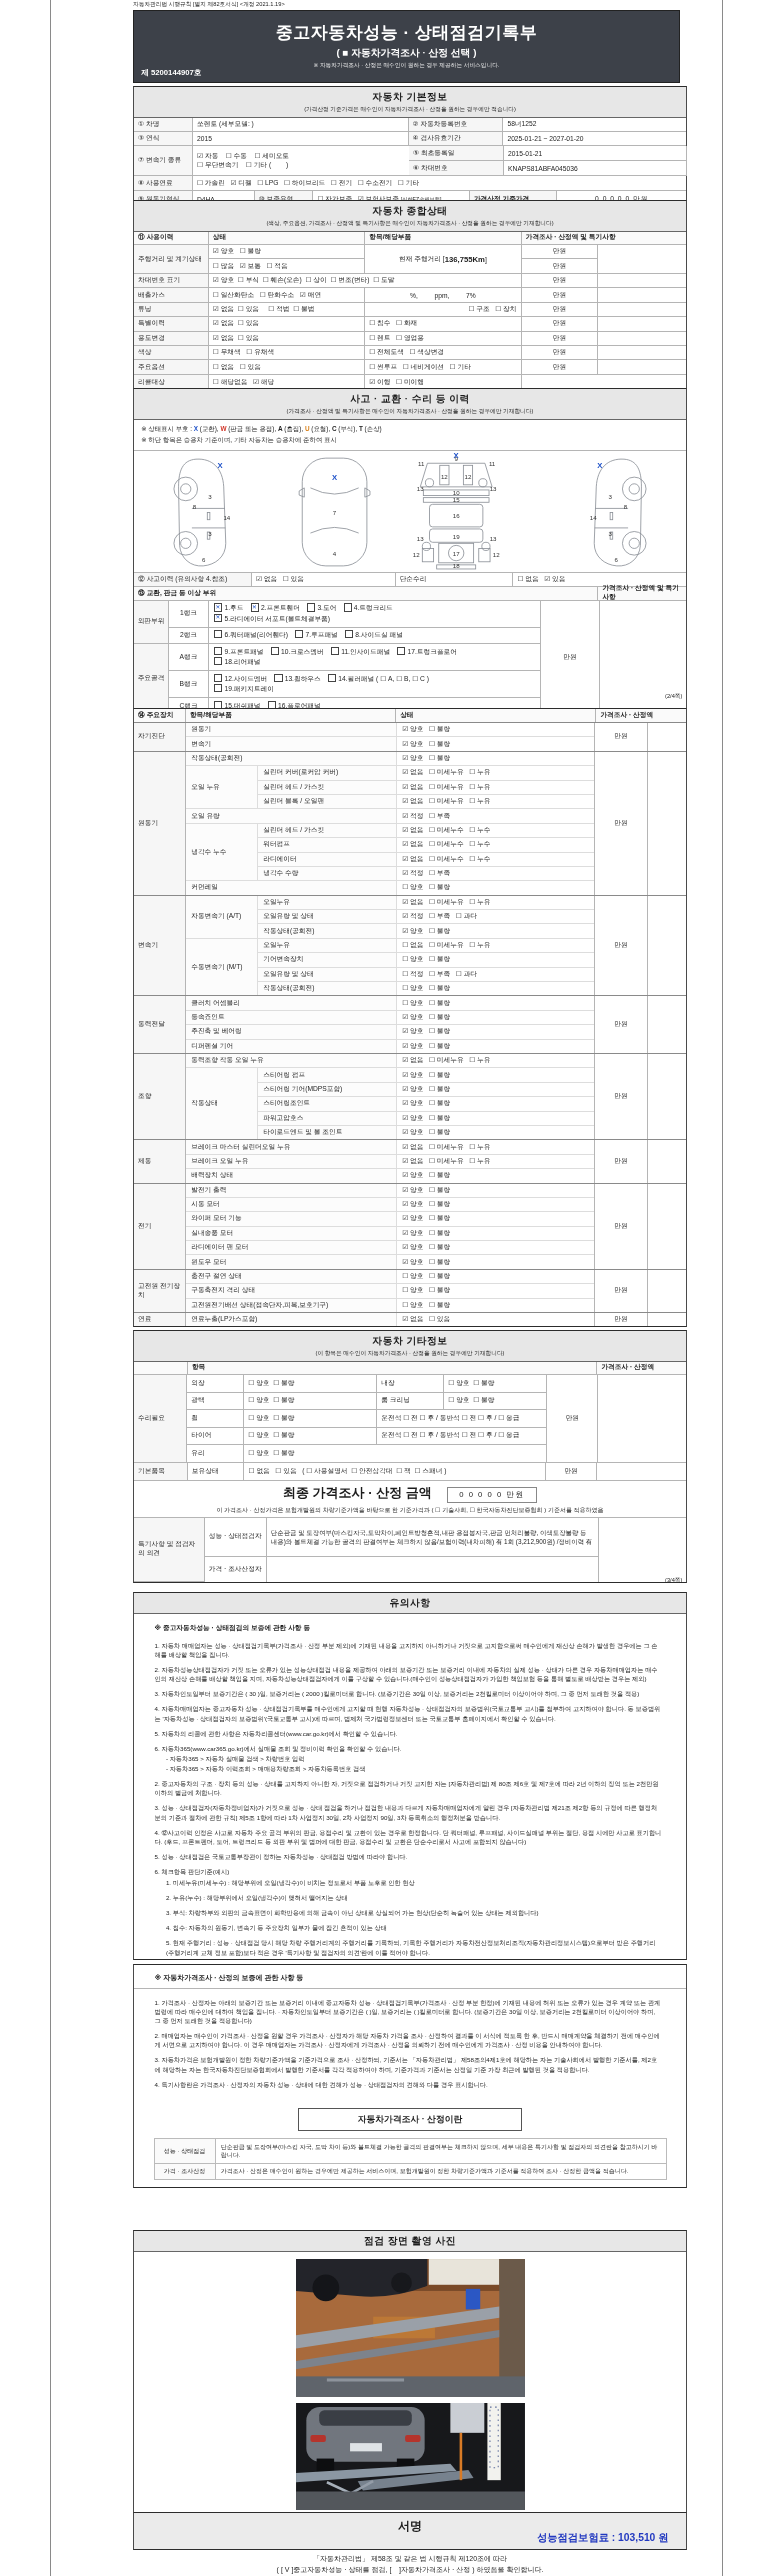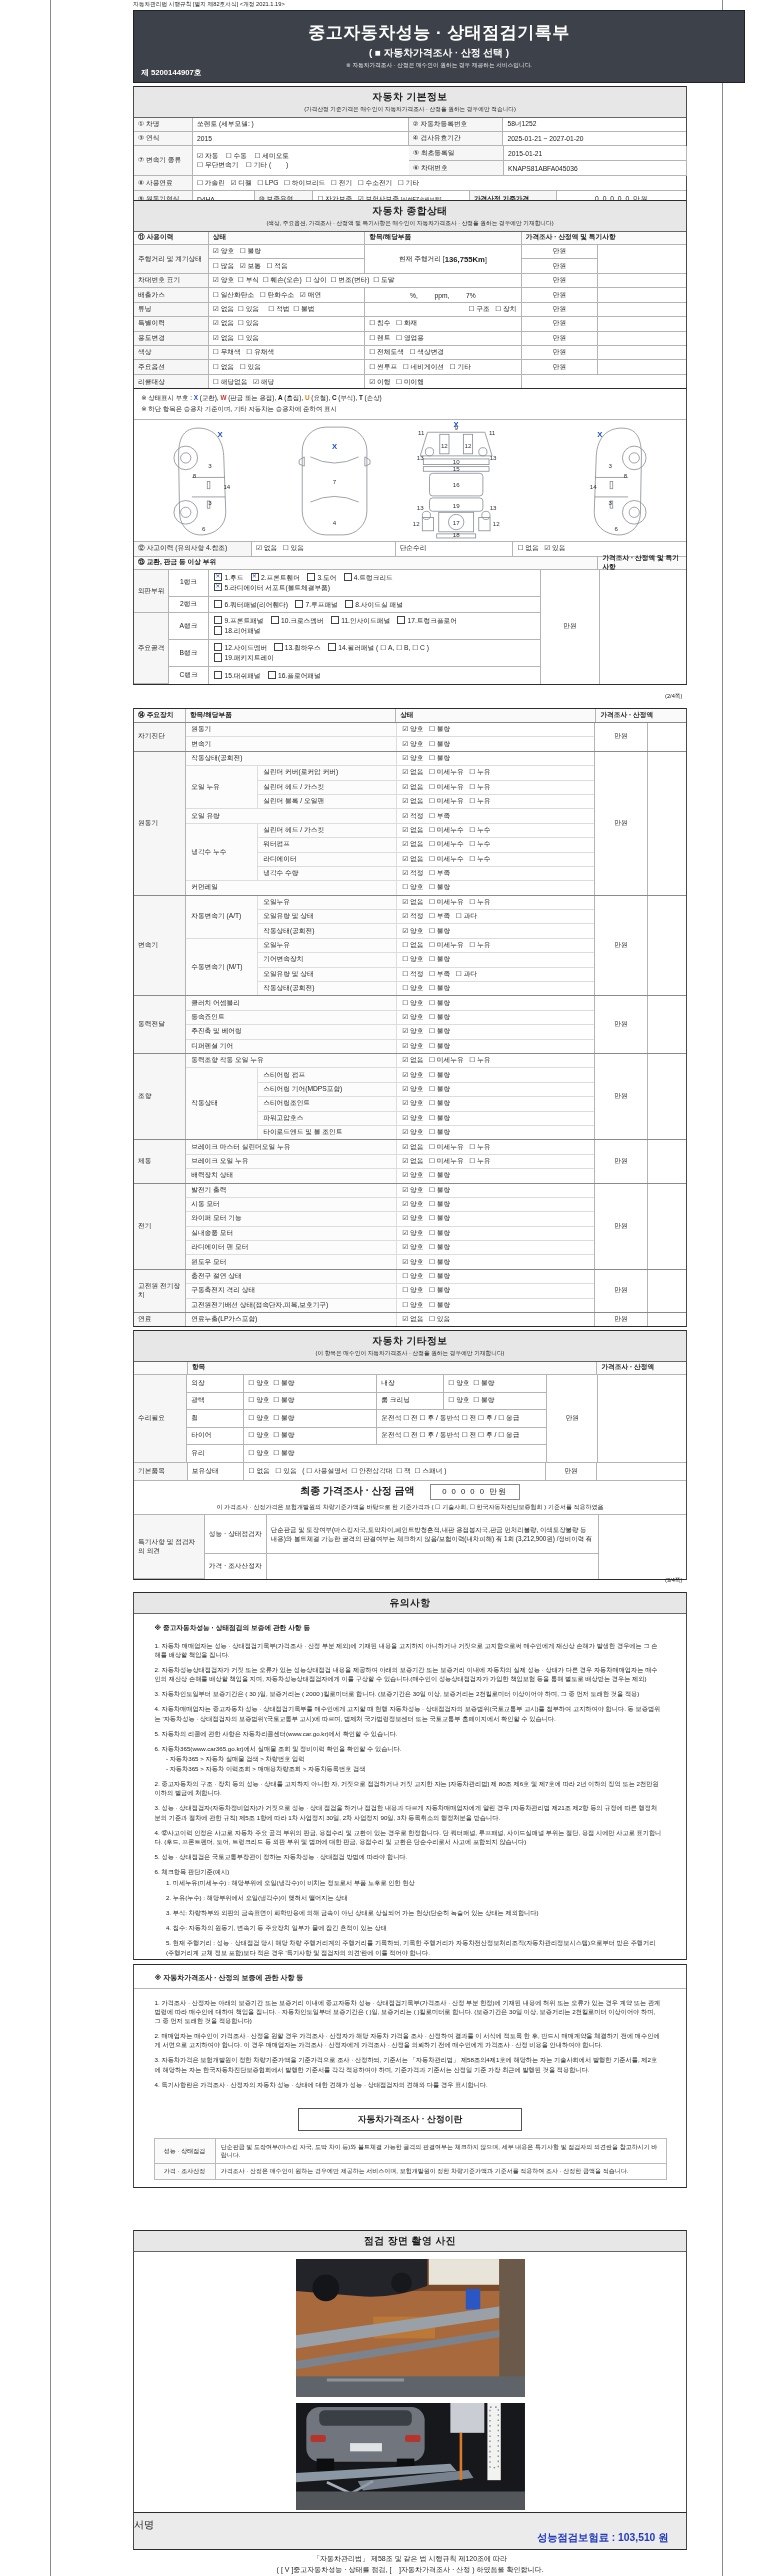--- a/index.html
+++ b/index.html
@@ -5,21 +5,21 @@
   html,body{margin:0;padding:0;background:#fff;font-family:"Liberation Sans","DejaVu Sans",sans-serif;color:#1c1c1c;}
   .page{position:relative;width:773px;height:2576px;background:#fff;overflow:hidden;}
   .vline{position:absolute;top:0;width:0.5px;height:2576px;background:#8a8a8a;}
   .law{position:absolute;left:133px;top:1px;font-size:5.7px;color:#222;}
   .sec{position:absolute;left:133px;width:554px;background:#fff;border:0.5px solid #4a4a4a;border-top:1.5px solid #2c2c2c;border-bottom:1.5px solid #2c2c2c;box-sizing:border-box;font-size:6.7px;}
   .band{background:#e7e7e7;border-bottom:0.5px solid #666;text-align:center;padding:4.1px 0 3.1px;}
   .band h2{margin:0;font-size:9.8px;font-weight:bold;letter-spacing:0.5px;}
   .band .bn{font-size:5.7px;color:#222;margin-top:1.5px;}
   .ck{white-space:pre-wrap;}
   
-  .hdr{position:absolute;left:133px;top:10.3px;width:612px;height:73px;background:#3d4149;color:#fff;box-sizing:border-box;border:0.5px solid #222;}
+  .hdr{position:absolute;left:133px;top:10.3px;width:547px;height:73px;background:#3d4149;color:#fff;box-sizing:border-box;border:0.5px solid #222;}
   .hdr .t{ text-align:center;font-size:17px;font-weight:bold;margin-top:9.3px;letter-spacing:0.5px;}
   .hdr .st{text-align:center;font-size:9.8px;font-weight:bold;margin-top:3.1px;}
   .hdr .sn{text-align:center;font-size:5.7px;margin-top:2.1px;color:#eee;}
   .hdr .no{position:absolute;left:7.2px;bottom:4.1px;font-size:7.7px;font-weight:bold;}
   
   .cell{border-right:0.5px solid #b5b5b5;border-bottom:0.5px solid #b5b5b5;padding:1.5px 4.1px;box-sizing:border-box;display:flex;align-items:center;}
   .lb{background:#f6f6f6;}
   .noR{border-right:none;}
   
   .brow{display:flex;}
@@ -203,20 +203,24 @@
     <div class="crw" style="height:14.4px">
       <div class="cell lb w1" style="border-bottom:none">리콜대상</div>
       <div class="cell ck w2" style="border-bottom:none">☐ 해당없음   ☑ 해당</div>
       <div class="cell ck w3" style="border-bottom:none">☑ 이행   ☐ 미이행</div>
       <div class="cell w4" style="border-bottom:none;border-right:none"></div>
       <div class="cell noR w5" style="border-bottom:none"></div>
     </div>
   </div>
 
   <div class="sec" style="top:388px">
+    <div class="band">
+      <h2>사고 · 교환 · 수리 등 이력</h2>
+      <div class="bn">(가격조사 · 산정액 및 특기사항은 매수인이 자동차가격조사 · 산정을 원하는 경우에만 기재합니다)</div>
+    </div>
     <div style="padding:4.1px 7.2px;border-bottom:0.5px solid #b5b5b5;font-size:6.4px;line-height:1.7" class="legend">
       <span>※ 상태표시 부호 : </span><span class="lx">X</span><span> (교환), </span><span class="lw">W</span><span> (판금 또는 용접), </span><span class="lk">A</span><span> (흠집), </span><span class="lu">U</span><span> (요철), </span><span class="lk">C</span><span> (부식), </span><span class="lk">T</span><span> (손상)</span>
       <br><span>※ 하단 항목은 승용차 기준이며, 기타 자동차는 승용차에 준하여 표시</span>
     </div>
 
     <div style="border-bottom:0.5px solid #b5b5b5;display:flex;justify-content:center;padding:2.1px 0">
       <svg width="536" height="117" viewBox="0 0 1040 228" style="font-size:13px">
         <g stroke="#8a8f96" fill="none" stroke-width="1.6">
 
           <g transform="translate(55,8)">
@@ -687,21 +691,21 @@
       <div class="cell noR" style="width:89px;height:88px"></div>
     </div>
     <div class="crw" style="height:17.5px">
       <div class="cell lb" style="width:54px">기본품목</div>
       <div class="cell" style="width:57px">보유상태</div>
       <div class="cell ck" style="width:303px">☐ 없음   ☐ 있음   ( ☐ 사용설명서  ☐ 안전삼각대  ☐ 잭  ☐ 스패너 )</div>
       <div class="cell" style="width:52px;justify-content:center">만원</div>
       <div class="cell noR" style="width:89px"></div>
     </div>
     <div style="border-bottom:0.5px solid #b5b5b5;padding:3.6px 0 2.1px 0;text-align:center">
-      <span style="font-size:10px;font-weight:bold;margin-right:13.4px">최종 가격조사 · 산정 금액</span>
+      <span style="font-size:13px;font-weight:bold;margin-right:13.4px">최종 가격조사 · 산정 금액</span>
       <span style="display:inline-block;border:0.5px solid #888;padding:2.1px 11.3px;letter-spacing:1.5px;font-size:7.7px">0 0 0 0 0 만원</span>
       <div style="font-size:6px;margin-top:2.6px" class="ck">이 가격조사 · 산정가격은 보험개발원의 차량기준가액을 바탕으로 한 기준가격과 ( ☐ 기술사회, ☐ 한국자동차진단보증협회 ) 기준서를 적용하였음</div>
     </div>
     <div style="display:flex">
       <div class="cell lb" style="width:72px;height:64px">특기사항 및 점검자의 의견</div>
       <div style="flex:1;display:flex;flex-direction:column">
         <div style="display:flex;height:39px">
           <div class="cell" style="width:62px">성능 · 상태점검자</div>
           <div class="cell noR" style="width:331px;font-size:6.4px;line-height:1.45">단순판금 및 도장여부(마스킹자국,도막차이,페인트방청흔적,내판 용접봉자국,판금 먼처리불량, 이색도장불량 등 내용)와 볼트체결 가능한 골격의 판결여부는 체크하지 않음/보험이력(내차피해) 有 1회 (3,212,900원) /정비이력 有</div>
         </div>
@@ -799,21 +803,21 @@
         <polygon points="120,152 335,130 345,146 130,170" fill="#77828e"></polygon>
         <line x1="60" y1="154" x2="150" y2="196" stroke="#a7b0ba" stroke-width="5"></line>
         <line x1="150" y1="152" x2="70" y2="196" stroke="#949da8" stroke-width="5"></line>
         <rect x="318" y="58" width="5" height="92" fill="#d97b26"></rect>
         <rect y="172" width="445" height="36" fill="#53575c"></rect>
       </svg>
     </div>
   </div>
 
   <div class="sec signsec" style="top:2512px;height:38px">
-    <div style="font-size:10px;font-weight:normal;margin-top:5.2px">서명</div>
+    <div style="text-align:center;font-size:12px;font-weight:bold;margin-top:5.2px">서명</div>
     <div class="fee" style="position:absolute;right:17.5px;bottom:4.1px">성능점검보험료 : 103,510 원</div>
   </div>
 
   <div class="ftr" style="top:2553px">
     <div>「자동차관리법」 제58조 및 같은 법 시행규칙 제120조에 따라</div>
     <div class="ck">( [ V ]중고자동차성능 · 상태를 점검, [    ]자동차가격조사 · 산정 ) 하였음을 확인합니다.</div>
   </div>
 </div>
 
 

